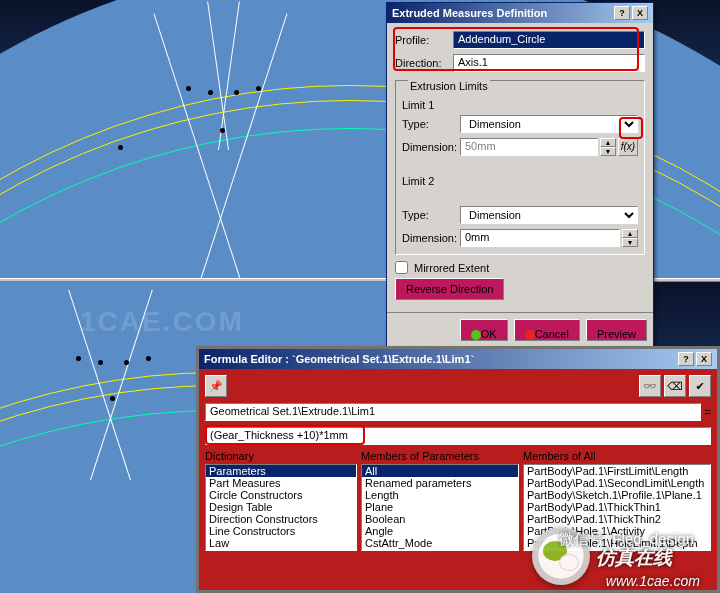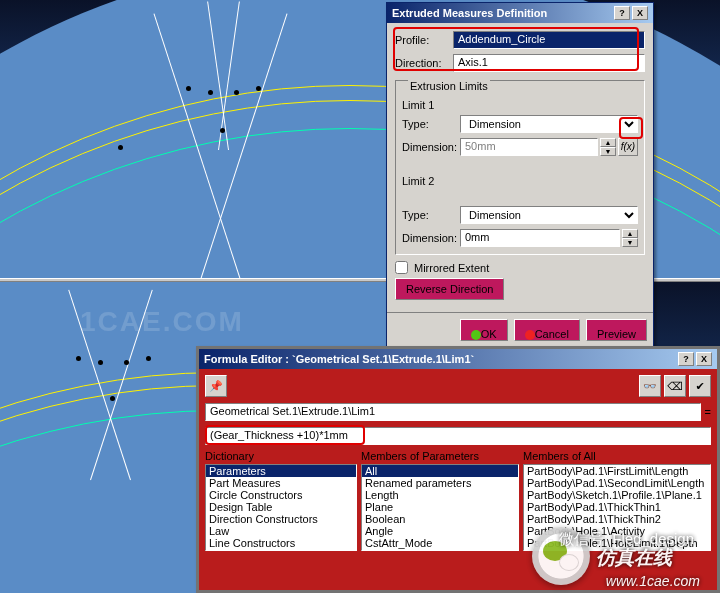--- a/index.html
+++ b/index.html
@@ -201,22 +201,22 @@
     <div class="longfld">(Gear_Thickness +10)*1mm</div>
     <div class="cols">
       <div class="col" style="width:152px">
         <div class="col-title">Dictionary</div>
         <div class="listbox" id="lb1">
             <div class="sel">Parameters</div>
             <div>Part Measures</div>
             <div>Circle Constructors</div>
             <div>Design Table</div>
             <div>Direction Constructors</div>
+            <div>Line Constructors</div>
             <div>Law</div>
-            <div>Line Constructors</div>
             <div>List</div>
           </div>
       </div>
       <div class="col" style="width:158px">
         <div class="col-title">Members of Parameters</div>
         <div class="listbox" id="lb2">
             <div class="sel">All</div>
             <div>Renamed parameters</div>
             <div>Length</div>
             <div>Plane</div>

